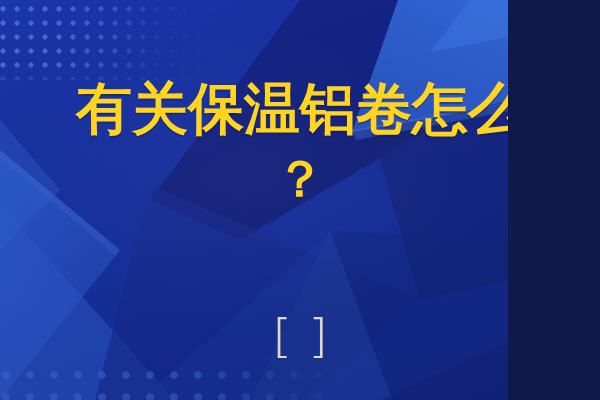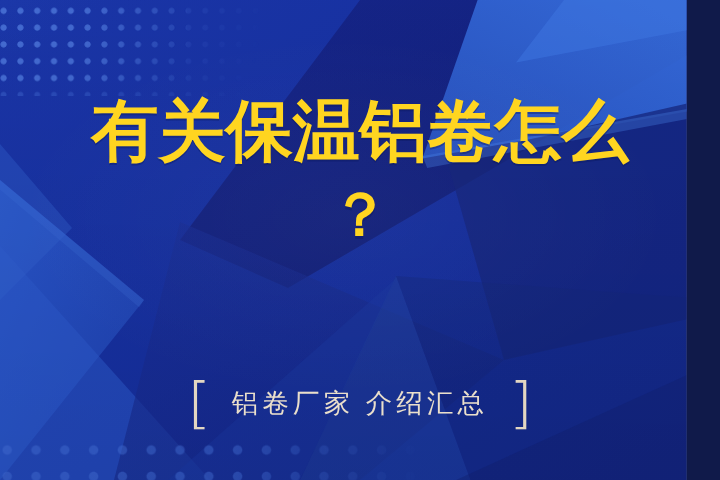--- a/index.html
+++ b/index.html
@@ -2,21 +2,21 @@
 <html><head>
 <meta charset="utf-8">
 <style>
   html, body {
     margin: 0;
     padding: 0;
     background: #101a4a;
   }
   #banner {
     position: relative;
-    width: 572px;
+    width: 508px;
     height: 400px;
     overflow: hidden;
     background: #737373;
     font-family: "Liberation Sans", "DejaVu Sans", sans-serif;
   }
 
   
   .layer {
     position: absolute;
     top: 0; left: 0;
@@ -201,17 +201,16 @@
 
   <div class="sheen"></div>
 
   <div class="title-block">
     <div class="title-line">有关保温铝卷怎么</div>
     <div class="title-line q">？</div>
   </div>
 
   <div class="subtitle-row">
     <span class="bracket">[</span>
-    <span class="subtitle-text">铝卷厂家 介绍汇总</span>
     <span class="bracket">]</span>
   </div>
 
 </div>
 
 </body></html>

